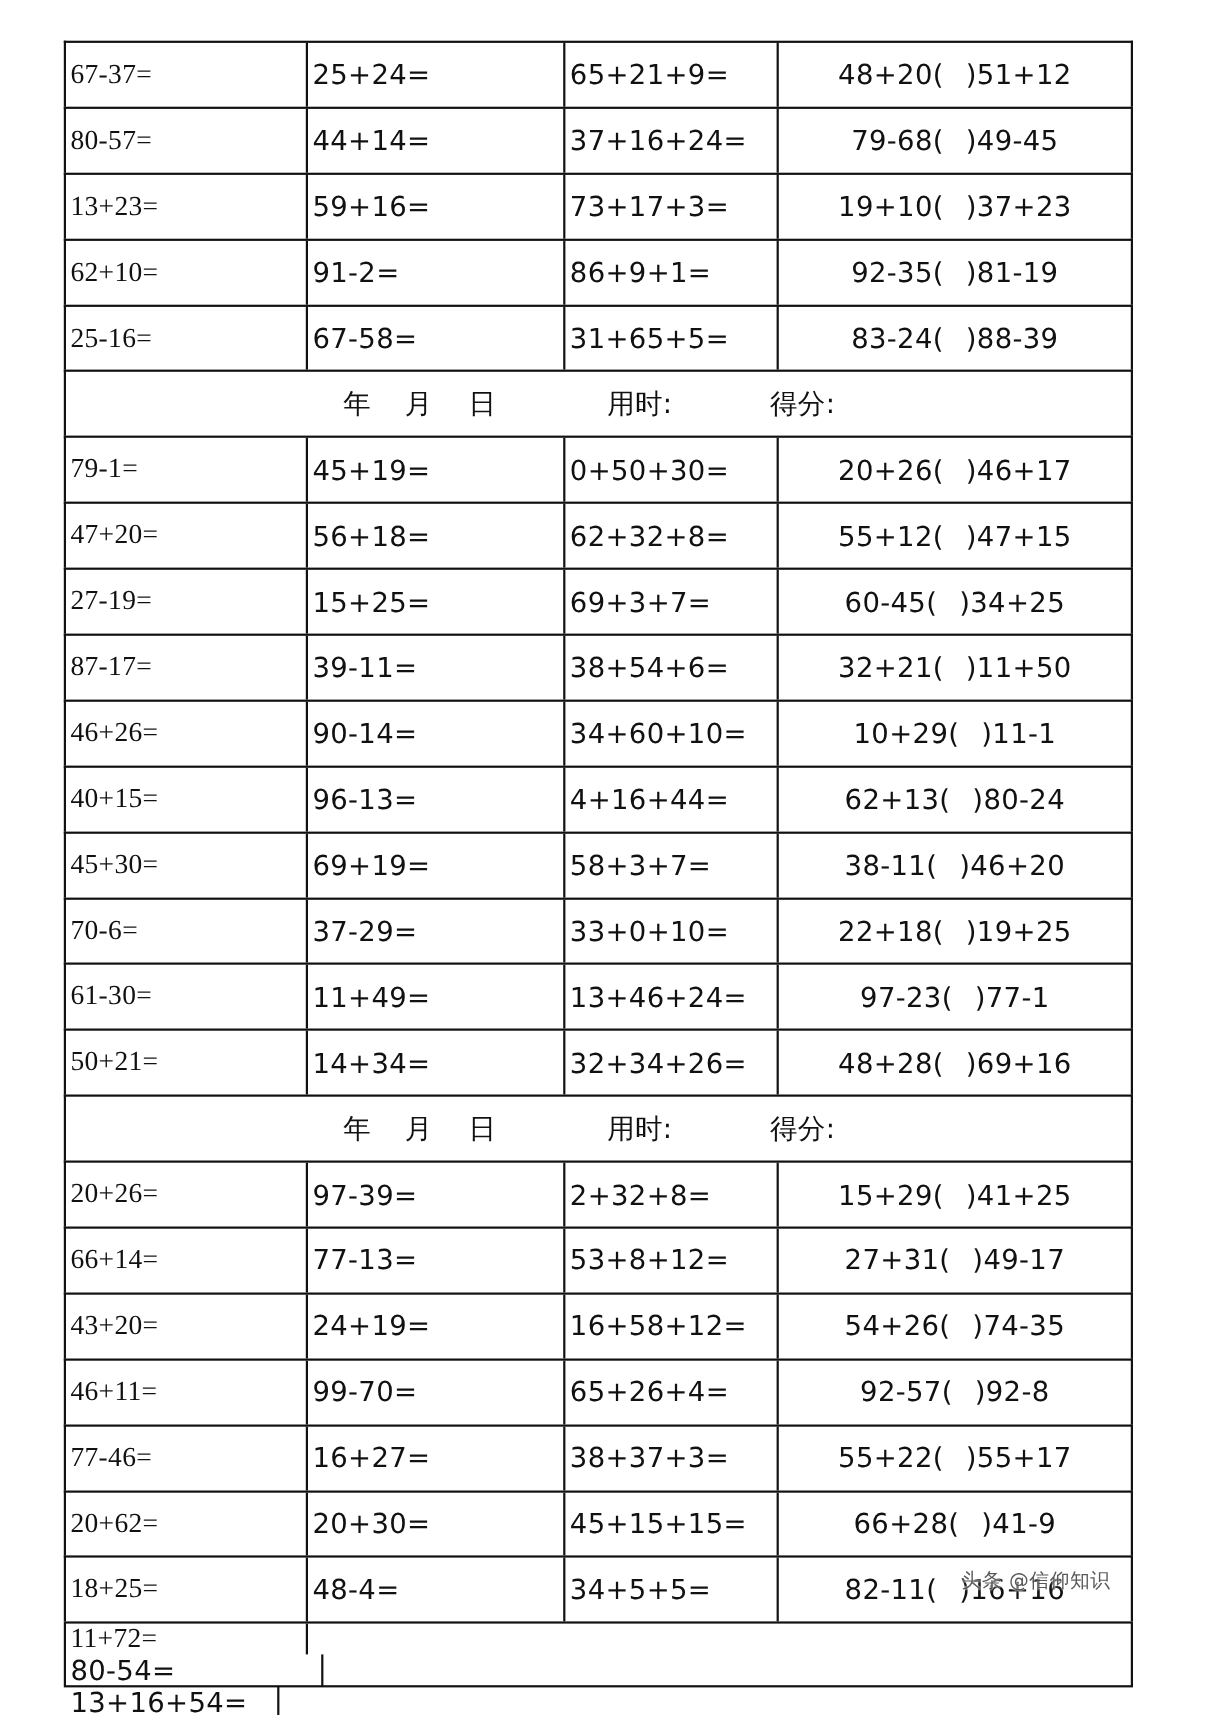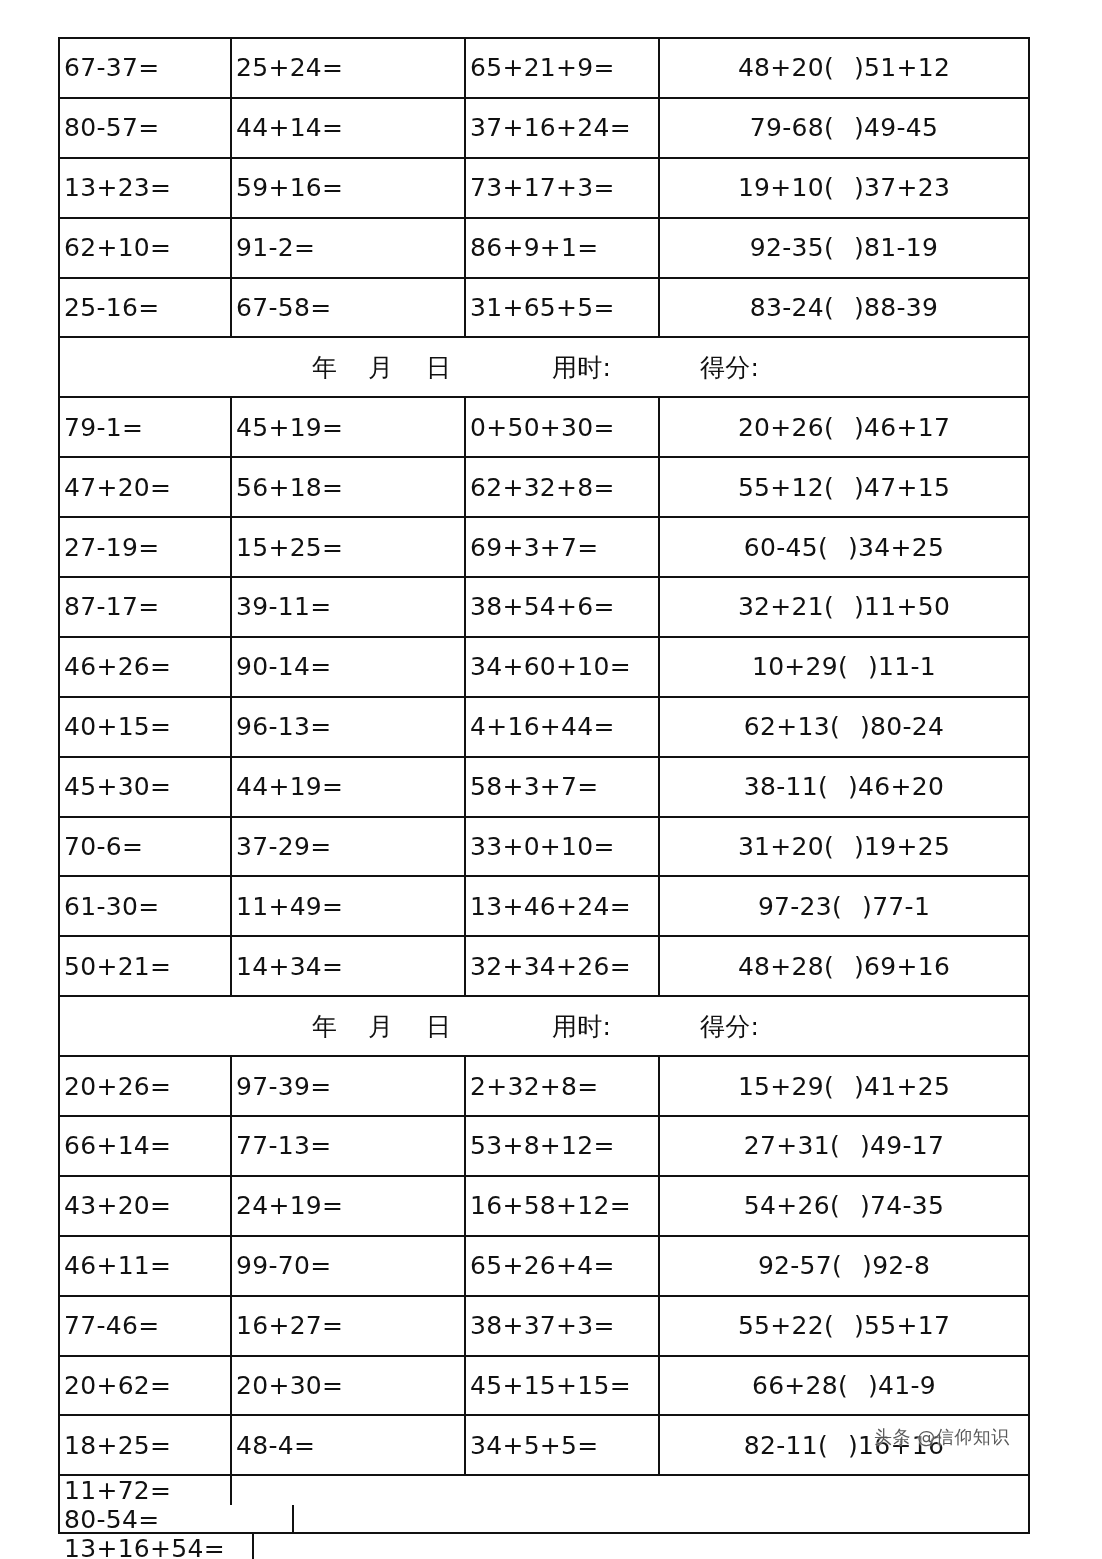--- a/index.html
+++ b/index.html
@@ -5,21 +5,21 @@
     html, body { margin: 0; padding: 0; background: #ffffff; }
     body { width: 1102px; height: 1559px; position: relative; overflow: hidden;
            font-family: "DejaVu Sans", "Liberation Sans", sans-serif; color: #111; }
     .sheet { position: absolute; left: 58px; top: 37px; width: 972px; }
     .row { display: flex; height: 59.9px; box-sizing: border-box;
            border-left: 2.5px solid #111; border-right: 2.5px solid #111;
            border-top: 2.5px solid #111; }
     .row.last { border-bottom: 2.5px solid #111; flex-direction: column; }
     .cell { box-sizing: border-box; display: flex; align-items: center;
             font-size: 25px; letter-spacing: 0.3px; white-space: pre; }
-    .c1 { width: 172px; padding-left: 4px; border-right: 2.5px solid #111; }
+    .c1 { width: 220px; padding-left: 4px; border-right: 2.5px solid #111; font-family: Liberation Serif, serif; }
     .c2 { width: 234px; padding-left: 4px; border-right: 2.5px solid #111; }
     .c3 { width: 194px; padding-left: 4px; border-right: 2.5px solid #111; }
     .c4 { flex: 1; justify-content: center; }
     .cmp-l { display: inline-block; text-align: right; }
     .cmp-gap { display: inline-block; width: 20px; }
     .hdr { justify-content: flex-start; }
     .hdr span { position: absolute; font-size: 25px; }
     .hdr-wrap { position: relative; width: 100%; height: 100%; }
     .hdr-wrap span { top: 50%; transform: translateY(-50%); }
     .watermark { position: absolute; left: 874px; top: 1425px; font-size: 18px;
@@ -94,29 +94,29 @@
       <div class="cell c4"><span class="cmp-l">10+29(</span><span class="cmp-gap"></span><span>)11-1</span></div>
     </div>
     <div class="row">
       <div class="cell c1">40+15=</div>
       <div class="cell c2">96-13=</div>
       <div class="cell c3">4+16+44=</div>
       <div class="cell c4"><span class="cmp-l">62+13(</span><span class="cmp-gap"></span><span>)80-24</span></div>
     </div>
     <div class="row">
       <div class="cell c1">45+30=</div>
-      <div class="cell c2">44+19=</div>
+      <div class="cell c2">69+19=</div>
       <div class="cell c3">58+3+7=</div>
       <div class="cell c4"><span class="cmp-l">38-11(</span><span class="cmp-gap"></span><span>)46+20</span></div>
     </div>
     <div class="row">
       <div class="cell c1">70-6=</div>
       <div class="cell c2">37-29=</div>
       <div class="cell c3">33+0+10=</div>
-      <div class="cell c4"><span class="cmp-l">31+20(</span><span class="cmp-gap"></span><span>)19+25</span></div>
+      <div class="cell c4"><span class="cmp-l">22+18(</span><span class="cmp-gap"></span><span>)19+25</span></div>
     </div>
     <div class="row">
       <div class="cell c1">61-30=</div>
       <div class="cell c2">11+49=</div>
       <div class="cell c3">13+46+24=</div>
       <div class="cell c4"><span class="cmp-l">97-23(</span><span class="cmp-gap"></span><span>)77-1</span></div>
     </div>
     <div class="row">
       <div class="cell c1">50+21=</div>
       <div class="cell c2">14+34=</div>

